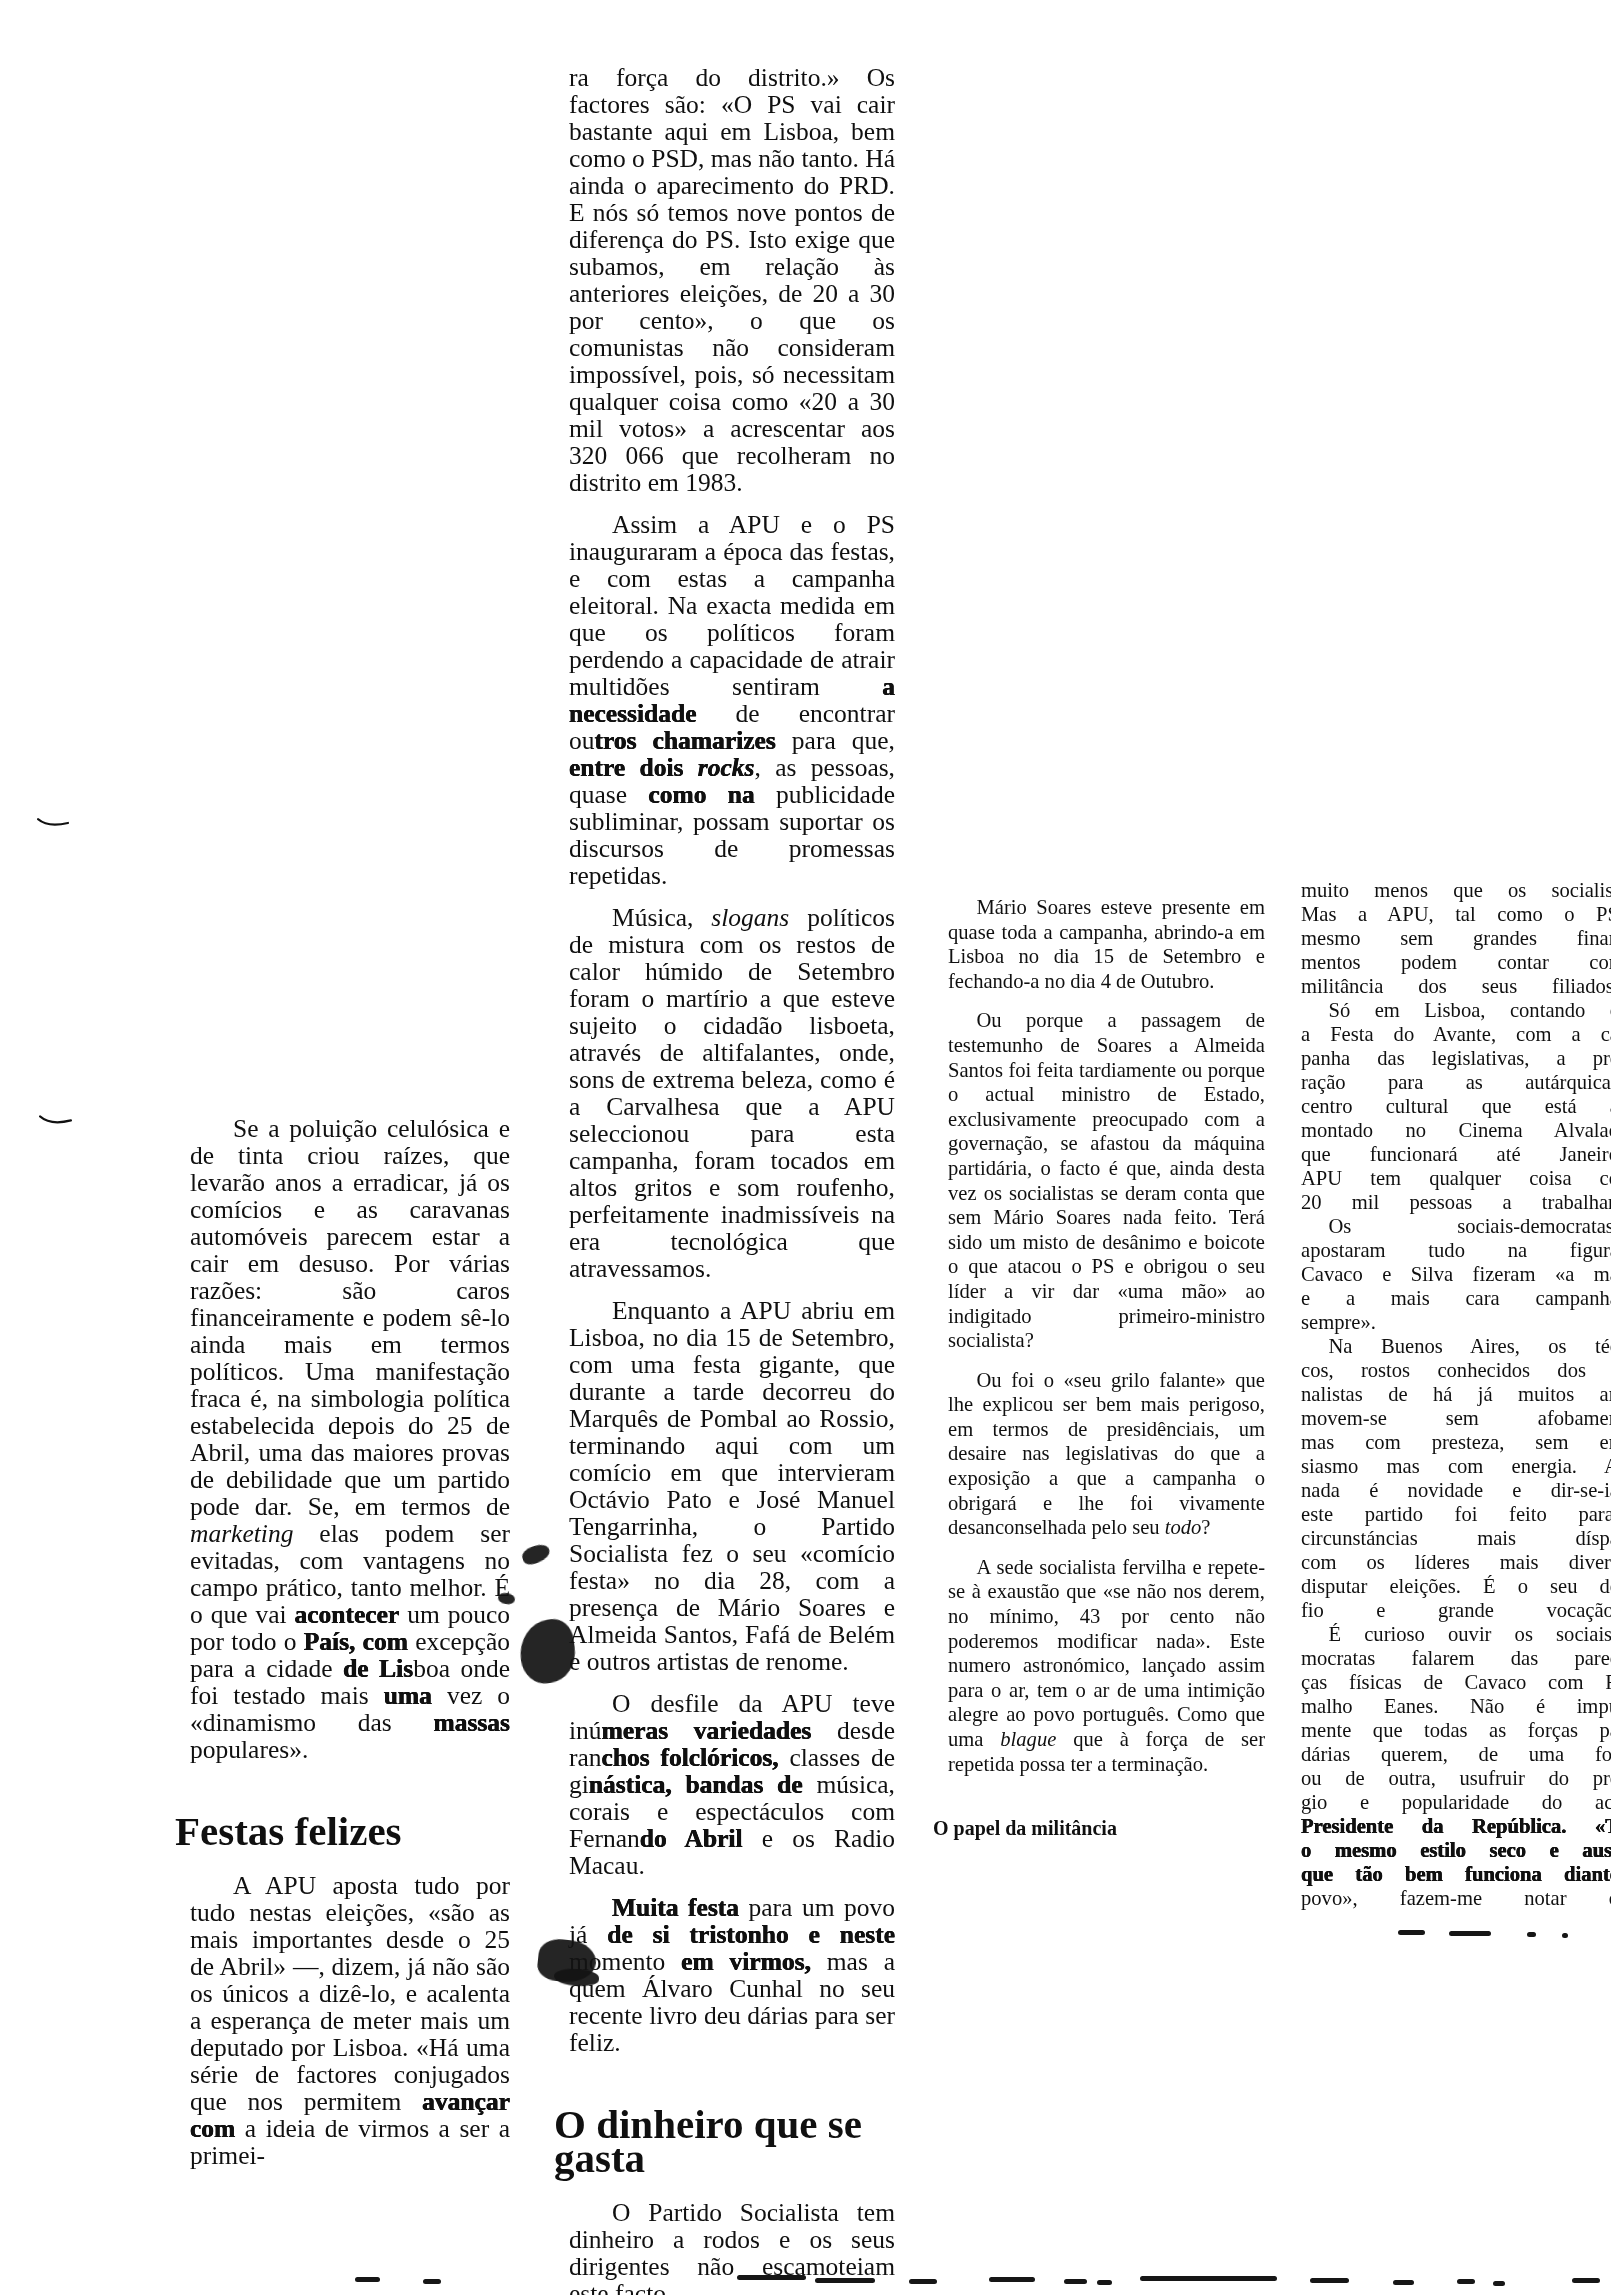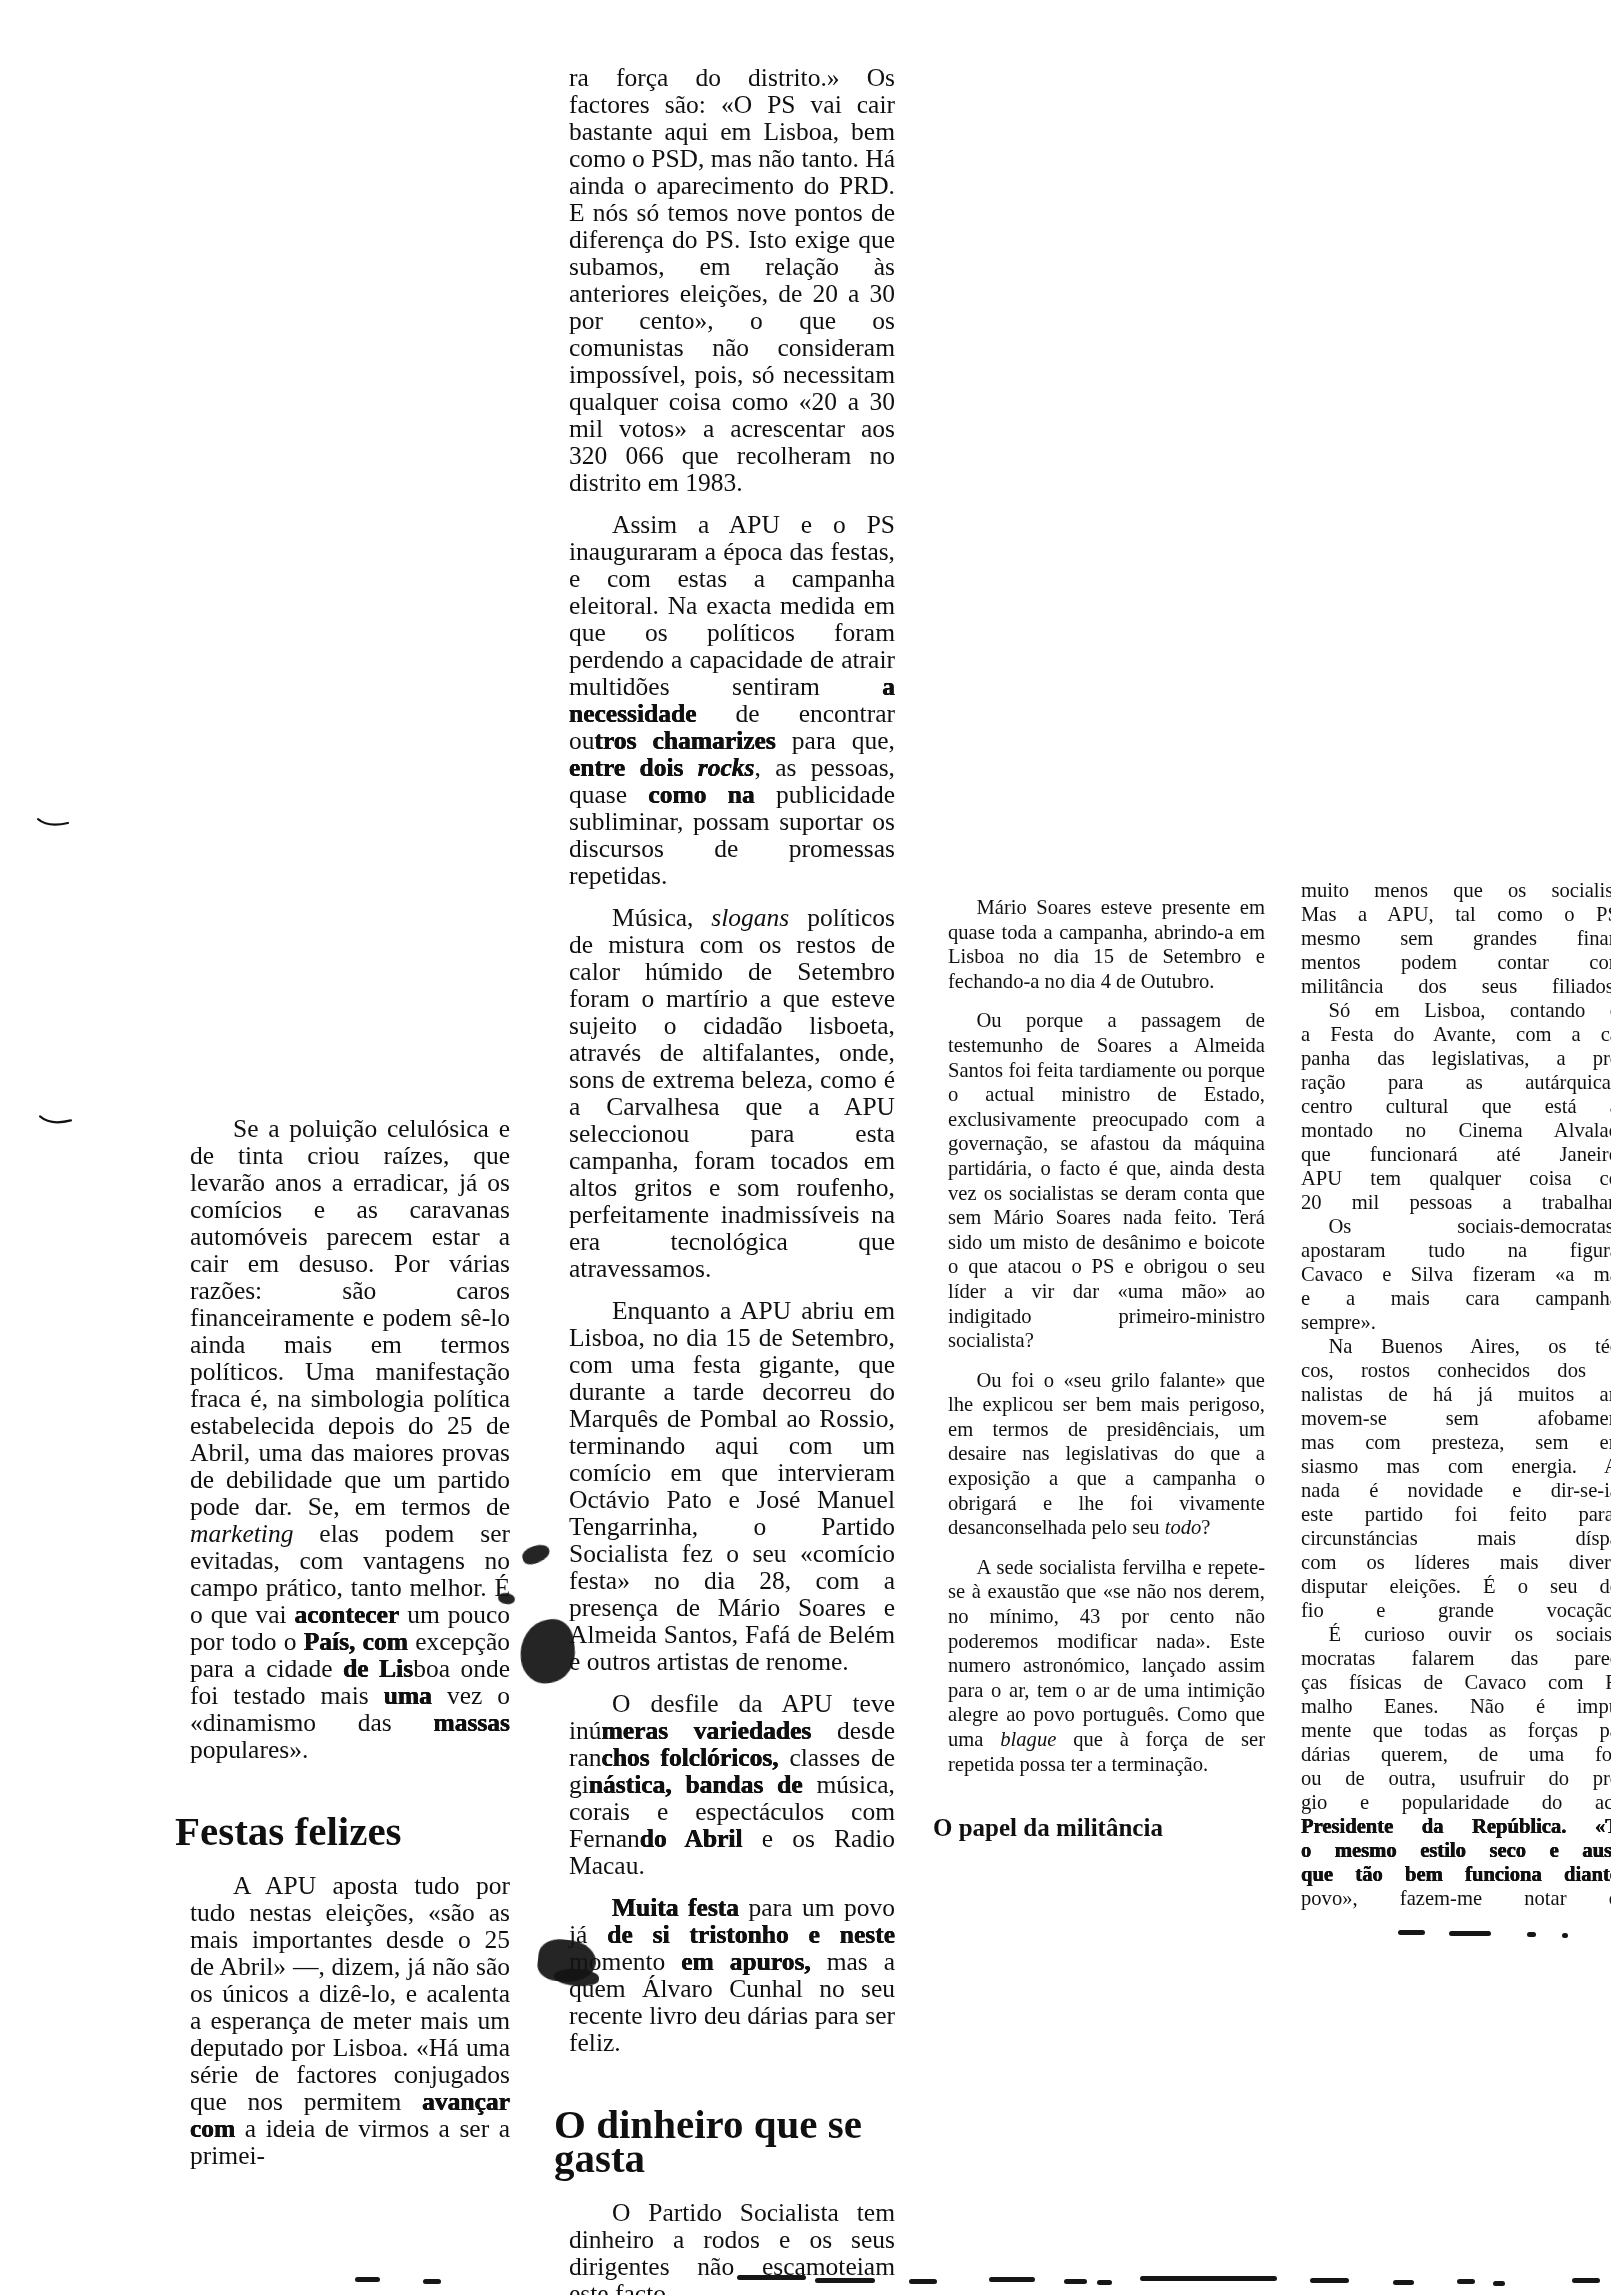--- a/index.html
+++ b/index.html
@@ -11,21 +11,21 @@
   #col1{left:175px;top:1100px;width:350px;}
   #col2{left:554px;top:49px;width:356px;}
   #col3{left:933px;top:880px;width:347px;}
   #col4{left:1301px;top:878px;width:318px;}
   .para{margin:15px;text-align:justify;}
   .col-large .para{text-indent:43px;}
   .col-small .para{text-indent:28.5px;}
   .para.noindent{text-indent:0;}
   .heading{font-weight:700;text-indent:0;}
   .h2{font-size:41px;line-height:34px;margin:51px 0 23.6px 0;}
-  .h3{font-size:25px;line-height:28.5px;margin:38px 0 14.7px 0;}
+  .h3{font-size:20px;line-height:28.5px;margin:38px 0 14.7px 0;}
   .it{font-style:italic;}
   .hv{font-weight:700;text-shadow:0.3px 0 0 currentColor,-0.3px 0 0 currentColor;}
   .line{text-align:justify;text-align-last:justify;height:24px;overflow:hidden;white-space:nowrap;}
   .line.indent{text-indent:27.5px;}
   .line.hv{font-weight:700;}
   .squiggle{position:absolute;}
   .blob{position:absolute;background:#131313;filter:blur(0.7px);opacity:.92;}
   .dash{position:absolute;background:#161616;height:5.4px;border-radius:2.5px;filter:blur(0.4px);}
 </style>
 </head>
@@ -36,21 +36,21 @@
       <p class="para"><span>Se a poluição celulósica e de tinta criou raízes, que levarão anos a erradicar, já os comícios e as caravanas automóveis parecem estar a cair em desuso. Por várias razões: são caros financeiramente e podem sê-lo ainda mais em termos políticos. Uma manifestação fraca é, na simbologia política estabelecida depois do 25 de Abril, uma das maiores provas de debilidade que um partido pode dar. Se, em termos de </span><span class="it">marketing</span><span> elas podem ser evitadas, com vantagens no campo prático, tanto melhor. É o que vai </span><span class="hv">acontecer</span><span> um pouco por todo o </span><span class="hv">País, com</span><span> excepção para a cidade </span><span class="hv">de Lis</span><span>boa onde foi testado mais </span><span class="hv">uma</span><span> vez o «dinamismo das </span><span class="hv">massas</span><span> populares».</span></p>
       <div class="heading h2">Festas felizes</div>
       <p class="para"><span>A APU aposta tudo por tudo nestas eleições, «são as mais importantes desde o 25 de Abril» —, dizem, já não são os únicos a dizê-lo, e acalenta a esperança de meter mais um deputado por Lisboa. «Há uma série de factores conjugados que nos permitem </span><span class="hv">avançar com</span><span> a ideia de virmos a ser a primei-</span></p>
     </div>
   <div id="col2" class="col col-large">
       <p class="para noindent"><span>ra força do distrito.» Os factores são: «O PS vai cair bastante aqui em Lisboa, bem como o PSD, mas não tanto. Há ainda o aparecimento do PRD. E nós só temos nove pontos de diferença do PS. Isto exige que subamos, em relação às anteriores eleições, de 20 a 30 por cento», o que os comunistas não consideram impossível, pois, só necessitam qualquer coisa como «20 a 30 mil votos» a acrescentar aos 320 066 que recolheram no distrito em 1983.</span></p>
       <p class="para"><span>Assim a APU e o PS inauguraram a época das festas, e com estas a campanha eleitoral. Na exacta medida em que os políticos foram perdendo a capacidade de atrair multidões sentiram </span><span class="hv">a necessidade</span><span> de encontrar ou</span><span class="hv">tros chamarizes</span><span> para que, </span><span class="hv">entre dois </span><span class="it hv">rocks</span><span>, as pessoas, quase </span><span class="hv">como na</span><span> publicidade subliminar, possam suportar os discursos de promessas repetidas.</span></p>
       <p class="para"><span>Música, </span><span class="it">slogans</span><span> políticos de mistura com os restos de calor húmido de Setembro foram o martírio a que esteve sujeito o cidadão lisboeta, através de altifalantes, onde, sons de extrema beleza, como é a Carvalhesa que a APU seleccionou para esta campanha, foram tocados em altos gritos e som roufenho, perfeitamente inadmissíveis na era tecnológica que atravessamos.</span></p>
       <p class="para"><span>Enquanto a APU abriu em Lisboa, no dia 15 de Setembro, com uma festa gigante, que durante a tarde decorreu do Marquês de Pombal ao Rossio, terminando aqui com um comício em que intervieram Octávio Pato e José Manuel Tengarrinha, o Partido Socialista fez o seu «comício festa» no dia 28, com a presença de Mário Soares e Almeida Santos, Fafá de Belém e outros artistas de renome.</span></p>
       <p class="para"><span>O desfile da APU teve inú</span><span class="hv">meras variedades</span><span> desde ran</span><span class="hv">chos folclóricos,</span><span> classes de gi</span><span class="hv">nástica, bandas de</span><span> música, corais e espectáculos com Fernan</span><span class="hv">do Abril</span><span> e os Radio Macau.</span></p>
-      <p class="para"><span class="hv">Muita festa</span><span> para um povo já </span><span class="hv">de si tristonho e neste</span><span> momento </span><span class="hv">em apuros,</span><span> mas a quem Álvaro Cunhal no seu recente livro deu dárias para ser feliz.</span></p>
+      <p class="para"><span class="hv">Muita festa</span><span> para um povo já </span><span class="hv">de si tristonho e neste</span><span> momento </span><span class="hv">em virmos,</span><span> mas a quem Álvaro Cunhal no seu recente livro deu dárias para ser feliz.</span></p>
       <div class="heading h2">O dinheiro que se gasta</div>
       <p class="para"><span>O Partido Socialista tem dinheiro a rodos e os seus dirigentes não escamoteiam este facto.</span></p>
       <p class="para"><span>Cartazes, panfletos, festas, </span><span class="hv">campanha</span><span> porta a porta, </span><span class="it">direct-mail</span><span>. Se algo falhar não foi </span><span class="hv">pelo</span><span> lado financeiro.</span></p>
     </div>
   <div id="col3" class="col col-small">
       <p class="para"><span>Mário Soares esteve presente em quase toda a campanha, abrindo-a em Lisboa no dia 15 de Setembro e fechando-a no dia 4 de Outubro.</span></p>
       <p class="para"><span>Ou porque a passagem de testemunho de Soares a Almeida Santos foi feita tardiamente ou porque o actual ministro de Estado, exclusivamente preocupado com a governação, se afastou da máquina partidária, o facto é que, ainda desta vez os socialistas se deram conta que sem Mário Soares nada feito. Terá sido um misto de desânimo e boicote o que atacou o PS e obrigou o seu líder a vir dar «uma mão» ao indigitado primeiro-ministro socialista?</span></p>
       <p class="para"><span>Ou foi o «seu grilo falante» que lhe explicou ser bem mais perigoso, em termos de presidênciais, um desaire nas legislativas do que a exposição a que a campanha o obrigará e lhe foi vivamente desanconselhada pelo seu </span><span class="it">todo</span><span>?</span></p>
       <p class="para"><span>A sede socialista fervilha e repete-se à exaustão que «se não nos derem, no mínimo, 43 por cento não poderemos modificar nada». Este numero astronómico, lançado assim para o ar, tem o ar de uma intimição alegre ao povo português. Como que uma </span><span class="it">blague</span><span> que à força de ser repetida possa ter a terminação.</span></p>
       <div class="heading h3">O papel da militância</div>

